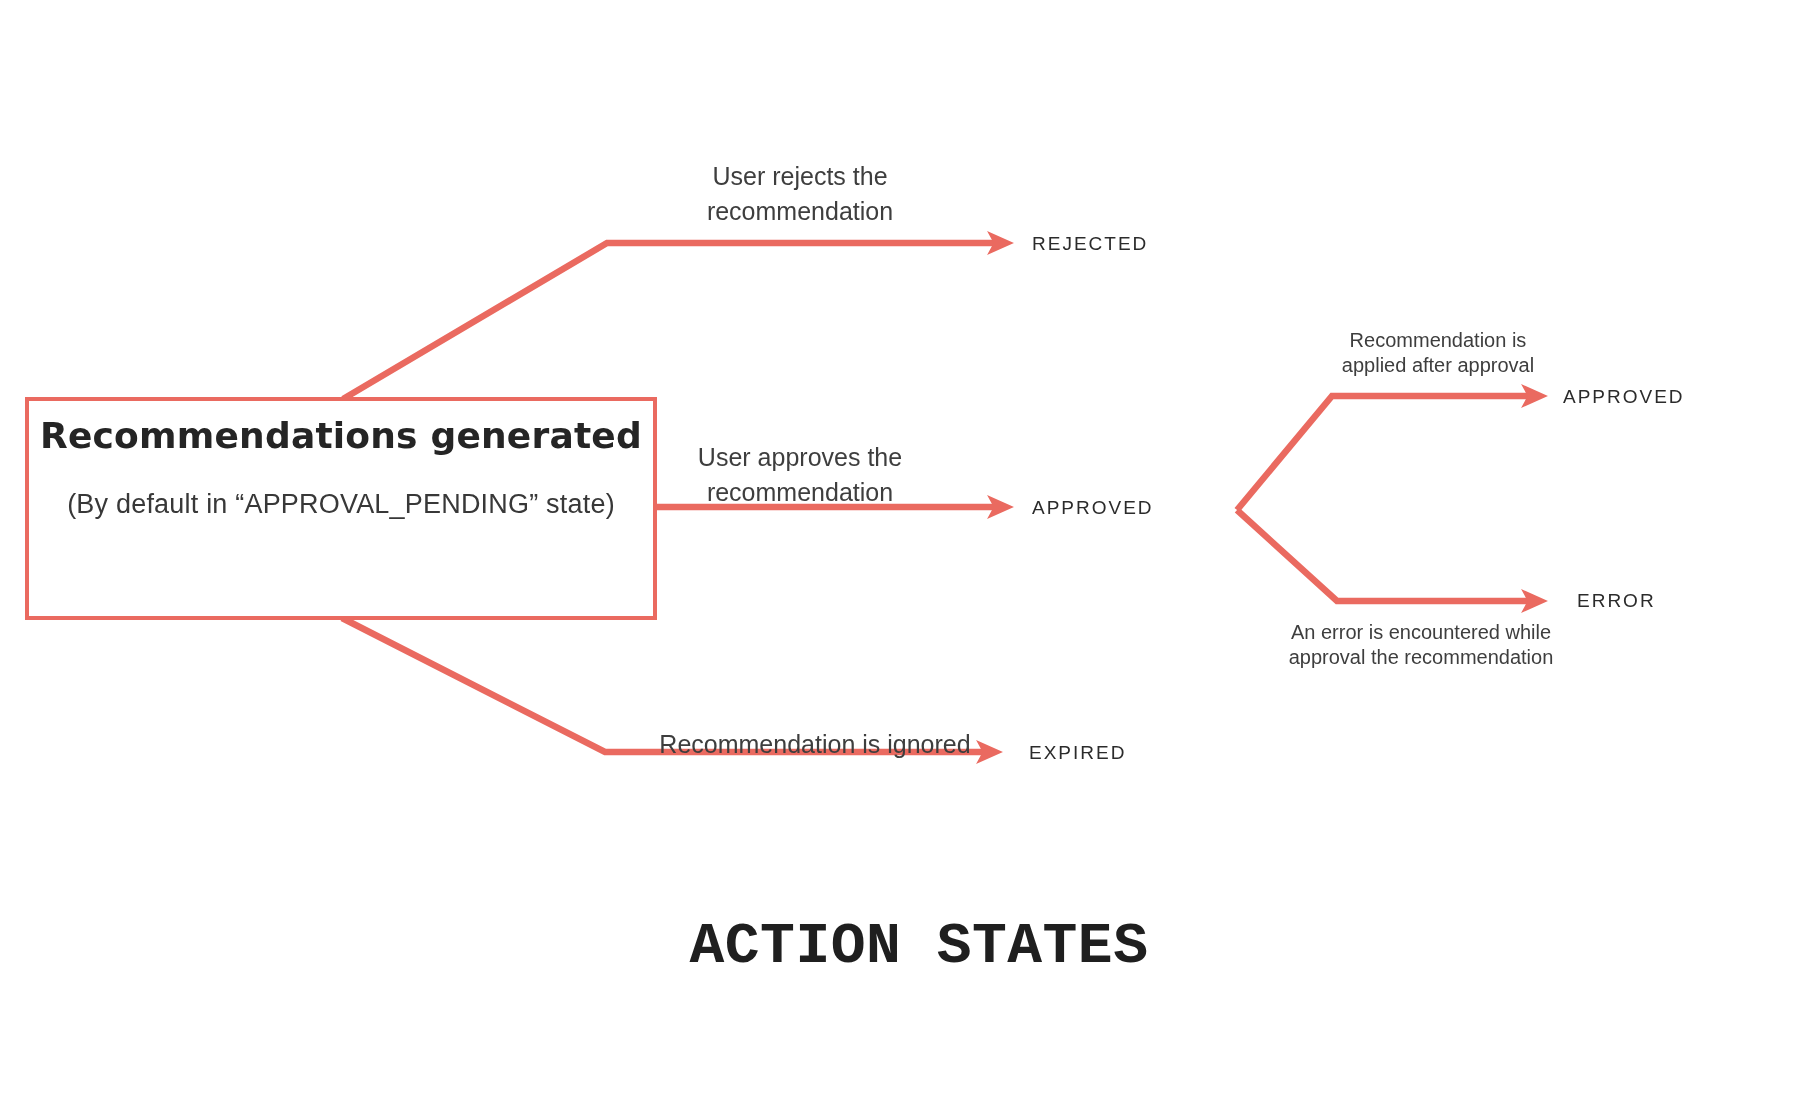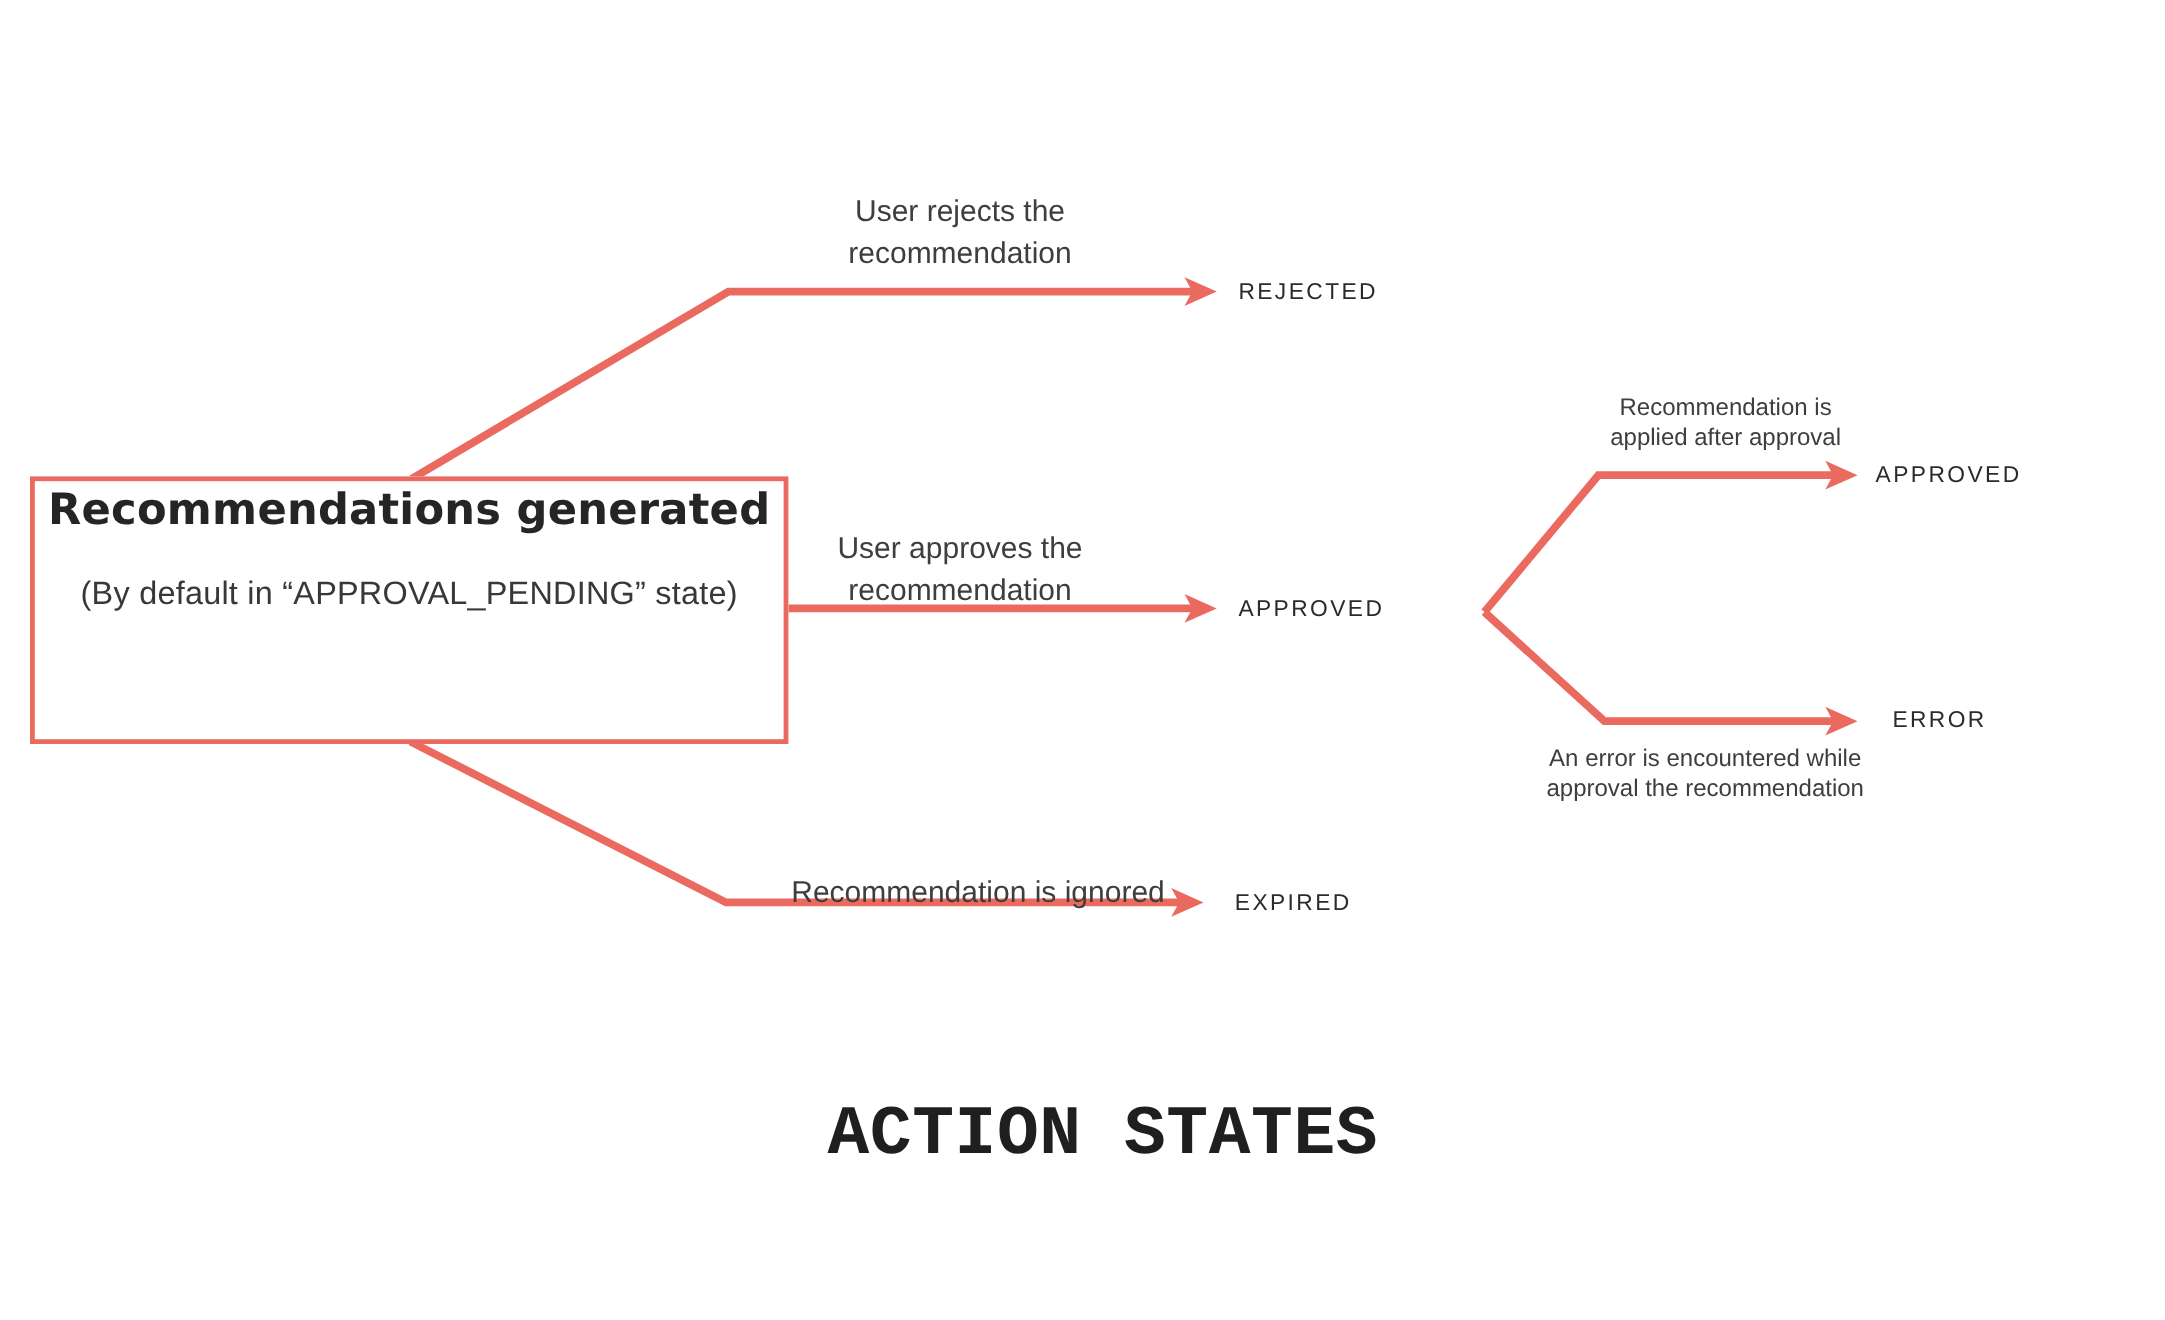--- a/index.html
+++ b/index.html
@@ -34,20 +34,21 @@
   .source-box {
     position: absolute;
     left: 25px;
     top: 397px;
     width: 632px;
     height: 223px;
     box-sizing: border-box;
     border: 4px solid var(--arrow-red, #EA6A60);
     background: #ffffff;
     text-align: center;
+    padding-top: 10px;
   }
   .box-title {
     font-family: "DejaVu Sans", sans-serif;
     font-weight: bold;
     font-size: 36px;
     line-height: 50px;
     color: var(--title-color, #252525);
     letter-spacing: 0.2px;
   }
   .box-subtitle {

